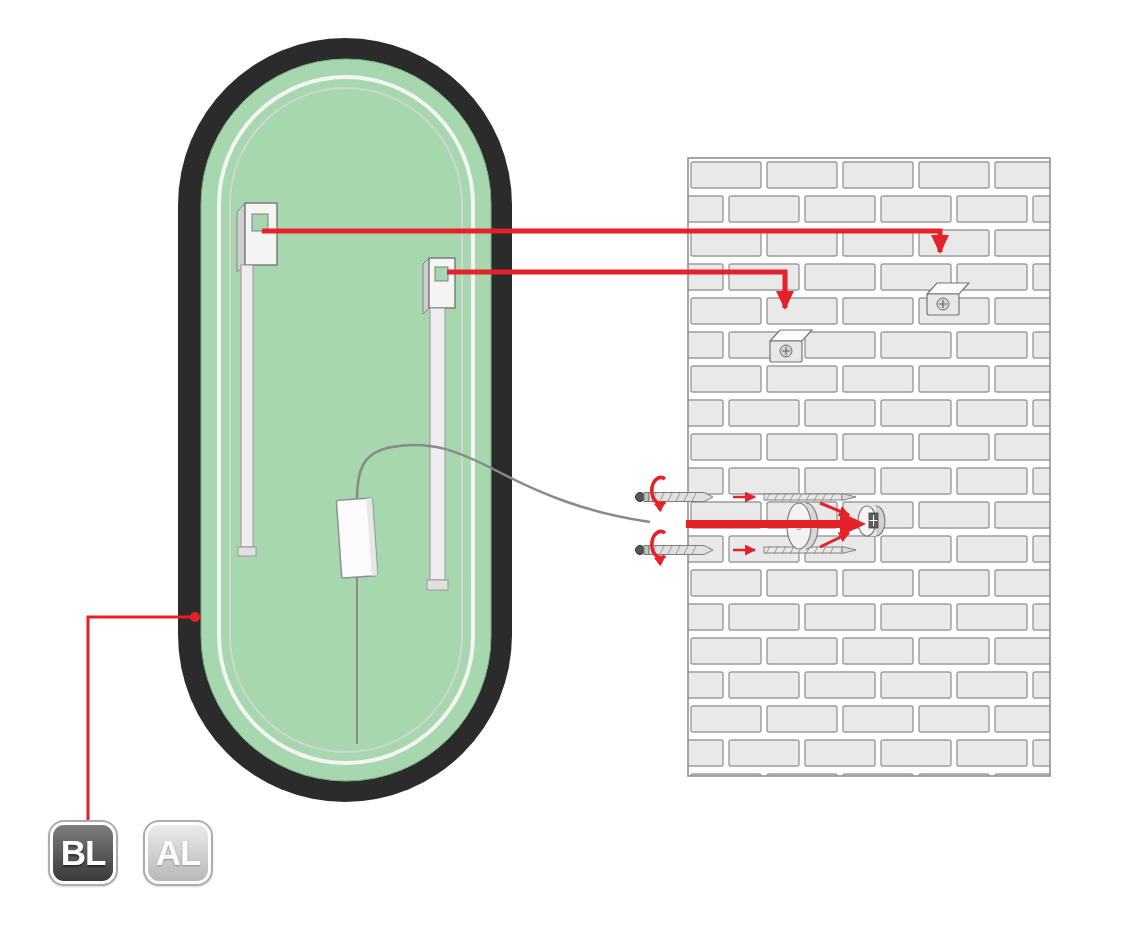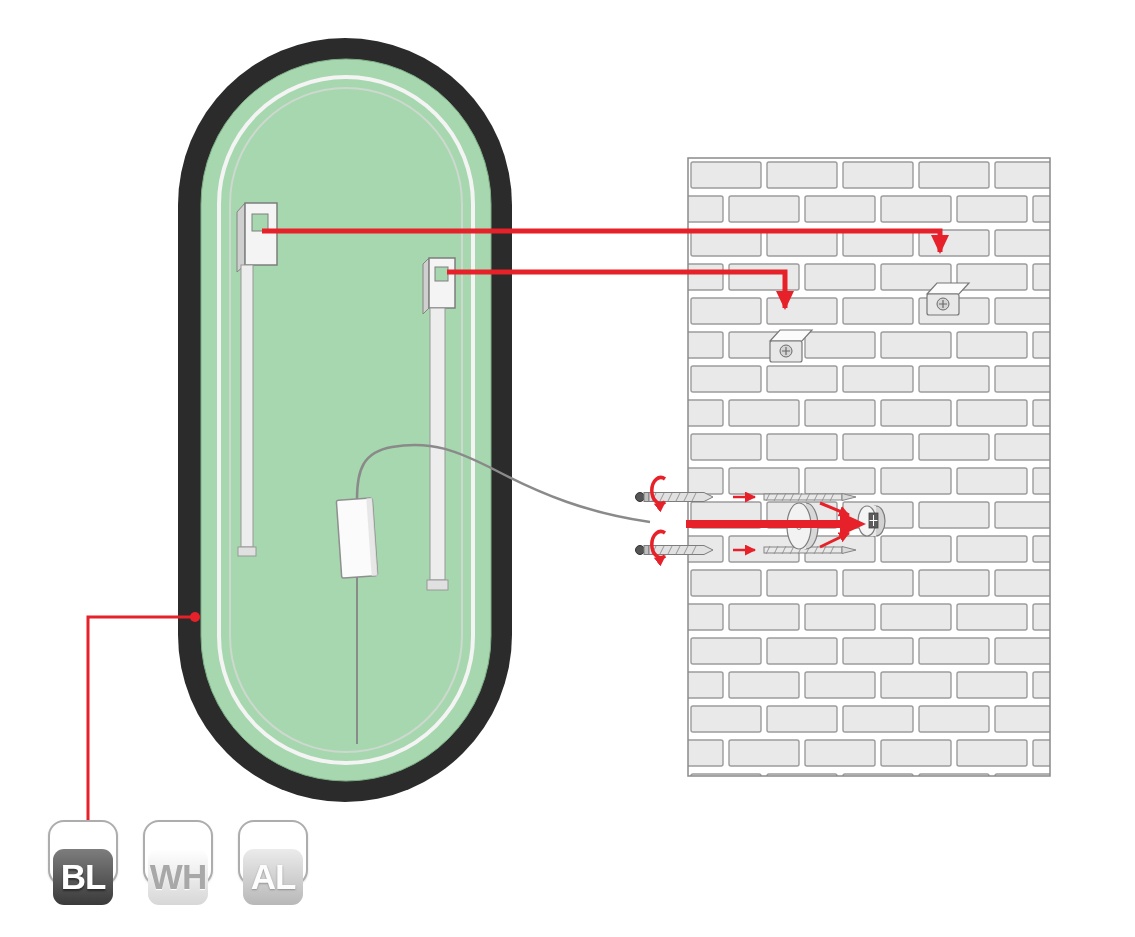--- a/index.html
+++ b/index.html
@@ -3,21 +3,21 @@
 <meta charset="utf-8">
 <style>
   html,body{margin:0;padding:0;background:#ffffff;}
   .stage{position:relative;width:1135px;height:937px;background:#ffffff;overflow:hidden;
          font-family:"Liberation Sans",sans-serif;}
   .stage svg{position:absolute;left:0;top:0;}
   .badges{position:absolute;left:48px;top:820px;display:flex;gap:25px;}
   .badge{width:70px;height:66px;box-sizing:border-box;border:2px solid #adadad;border-radius:16px;
          background:#ffffff;padding:3px;box-shadow:0 1px 2px rgba(0,0,0,.15);}
   .badge-inner{width:100%;height:100%;border-radius:11px;display:flex;align-items:center;justify-content:center;
-         font-weight:700;font-size:35px;letter-spacing:-1px;margin-top:24px;}
+         font-weight:700;font-size:35px;letter-spacing:-1px;}
   .bl .badge-inner{background:linear-gradient(#7d7d7d,#3a3a3a);color:#ffffff;text-shadow:0 2px 2px rgba(0,0,0,.45);}
   .wh .badge-inner{background:linear-gradient(#ffffff,#d7d7d7);color:#a8a8a8;text-shadow:0 1px 1px #ffffff;}
   .gl .badge-inner{background:linear-gradient(#f5e083,#cda42c);color:#322a12;text-shadow:0 1px 1px rgba(255,255,255,.5);}
   .an .badge-inner{background:linear-gradient(#62737f,#2c3945);color:#ffffff;text-shadow:0 2px 2px rgba(0,0,0,.45);}
   .al .badge-inner{background:linear-gradient(#ebebeb,#b8b8b8);color:#fdfdfd;text-shadow:0 1px 2px #8e8e8e;}
 </style>
 </head>
 <body>
 
 <div class="stage">
@@ -137,21 +137,18 @@
   <g>
     <polyline points="195,617 88,617 88,821" fill="none" stroke="#E62129" stroke-width="3"></polyline>
     <circle cx="195" cy="617" r="5" fill="#E62129"></circle>
   </g>
 </svg>
 
 <div class="badges">
   <div class="badge bl">
     <div class="badge-inner">BL</div>
   </div>
-  <div class="badge wh">
-    <div class="badge-inner">WH</div>
-  </div>
   <div class="badge al">
     <div class="badge-inner">AL</div>
   </div>
 </div>
 
 </div>
 
 </body></html>

